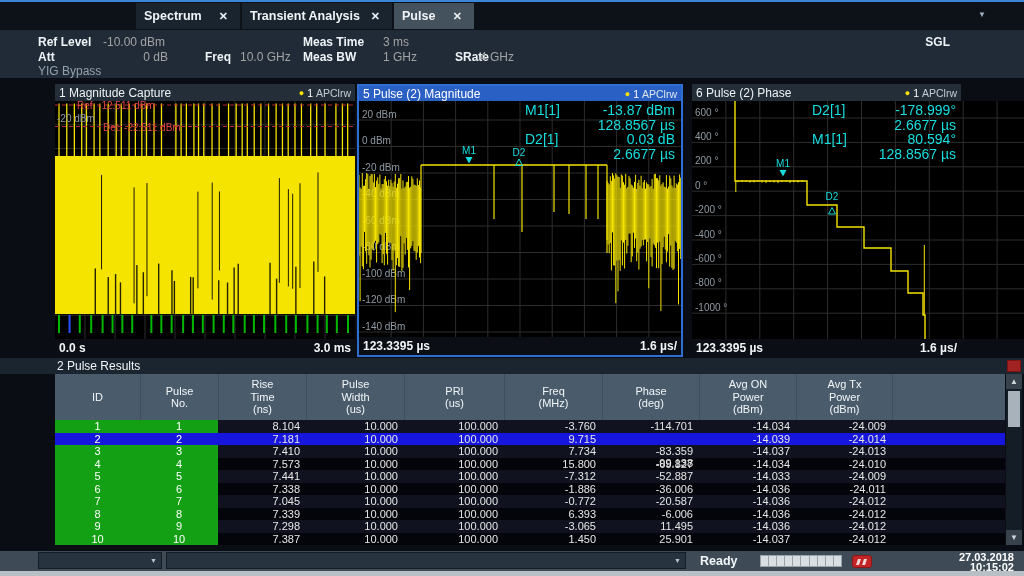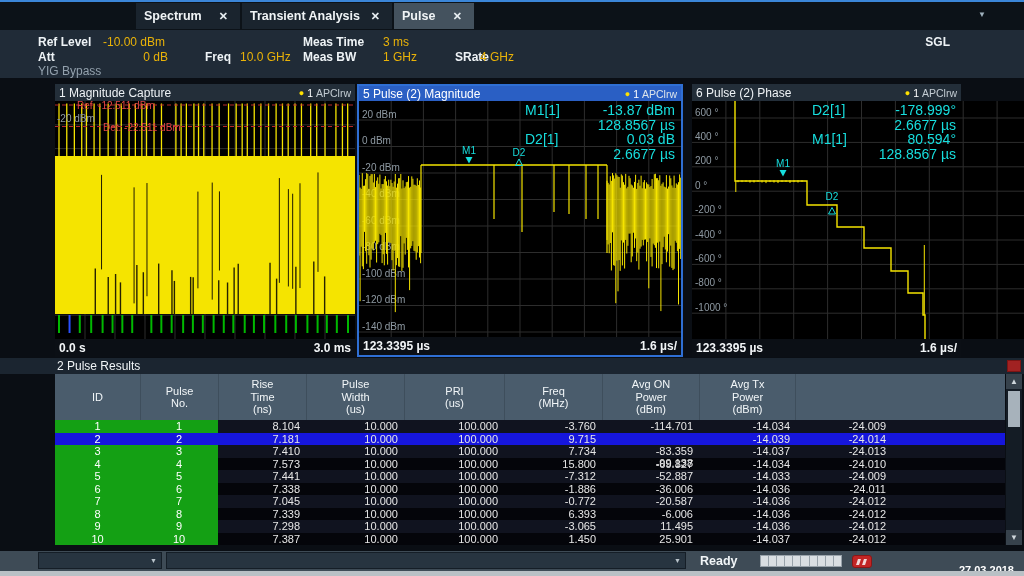--- a/index.html
+++ b/index.html
@@ -10,21 +10,21 @@
   #tabbar{position:absolute;left:0;top:2px;width:1024px;height:28px;background:#0c1218;}
   .tab{position:absolute;top:1px;height:26px;background:#1a242e;color:#f0f4f6;
     font-size:12.5px;font-weight:bold;display:flex;align-items:center;padding:0 8px;box-sizing:border-box;}
   .tab.active{background:#44525e;}
   .tab .x{margin-left:auto;font-size:11px;font-weight:bold;color:#e8eef2;padding:1px 4px;}
   .gridicon{display:inline-block;width:11px;height:11px;margin-left:8px;position:relative;}
   .gridicon i{position:absolute;width:5px;height:5px;}
   
   #settings{position:absolute;left:0;top:30px;width:1024px;height:48px;background:#202b37;font-size:12px;}
   #settings .lab{font-weight:bold;color:#eef3f6;position:absolute;}
-  #settings .val{color:#eab308;position:absolute;}
+  #settings .val{color:#a3a3a3;position:absolute;}
   
   .win{position:absolute;top:84px;height:273px;background:#000;}
   .wtitle{height:17px;background:#232e39;display:flex;align-items:center;font-size:12px;color:#eef2f5;padding:0 4px;box-sizing:border-box;}
   .wtitle .legend{margin-left:auto;font-size:10.5px;color:#c3ccd3;display:flex;align-items:center;gap:3px;}
   .dot{color:#ffe100;font-size:9px;}
   .tracenum{color:#fff;}
   .strip{position:absolute;left:0;bottom:0;width:100%;height:18px;background:#0b0f15;
     display:flex;align-items:center;font-size:12px;font-weight:bold;color:#f2f5f7;padding:0 4px;box-sizing:border-box;}
   .strip .right{margin-left:auto;}
   .readout{position:absolute;font-size:14px;color:#17dede;line-height:14.5px;}
@@ -530,20 +530,22 @@
       <div class="hc" style="width: 88px;">Rise
 Time
 (ns)</div>
       <div class="hc" style="width: 98px;">Pulse
 Width
 (us)</div>
       <div class="hc" style="width: 100px;">PRI
 (us)</div>
       <div class="hc" style="width: 98px;">Freq
 (MHz)</div>
+      <div class="hc" style="width: 97px;">Phase
+(deg)</div>
       <div class="hc" style="width: 97px;">Avg ON
 Power
 (dBm)</div>
       <div class="hc" style="width: 96px;">Avg Tx
 Power
 (dBm)</div>
       <div class="hc" style="flex: 1 1 0%;"></div>
     </div>
   <div id="tbody">
       <div class="trow" style="background: rgb(16, 19, 31);">
@@ -681,18 +683,18 @@
       <i style="flex:1;background:#d9dee2;"></i>
         <i style="flex:1;background:#d9dee2;"></i>
         <i style="flex:1;background:#d9dee2;"></i>
       <i style="flex:1;background:#d9dee2;"></i>
     </div>
     <div class="abs" style="left:852px;top:4px;width:20px;height:13px;border-radius:3px;background:#c22525;border:1px solid #8c1616;box-sizing:border-box;">
       <i class="abs" style="left:4px;top:3px;width:3px;height:6px;background:#f3d9d9;transform:skewX(-18deg);"></i>
       <i class="abs" style="left:10px;top:3px;width:3px;height:6px;background:#f3d9d9;transform:skewX(-18deg);"></i>
     </div>
     <div class="abs" style="right:10px;top:0px;text-align:right;font-size:11px;font-weight:bold;line-height:10px;color:#fff;">
-      <div style="margin-top:14px;">27.03.2018</div>
+      <div style="margin-top:1px;">27.03.2018</div>
       <div>10:15:02</div>
     </div>
   </div>
   <div id="bottomstrip"></div>
 </div>
 
 </body></html>

